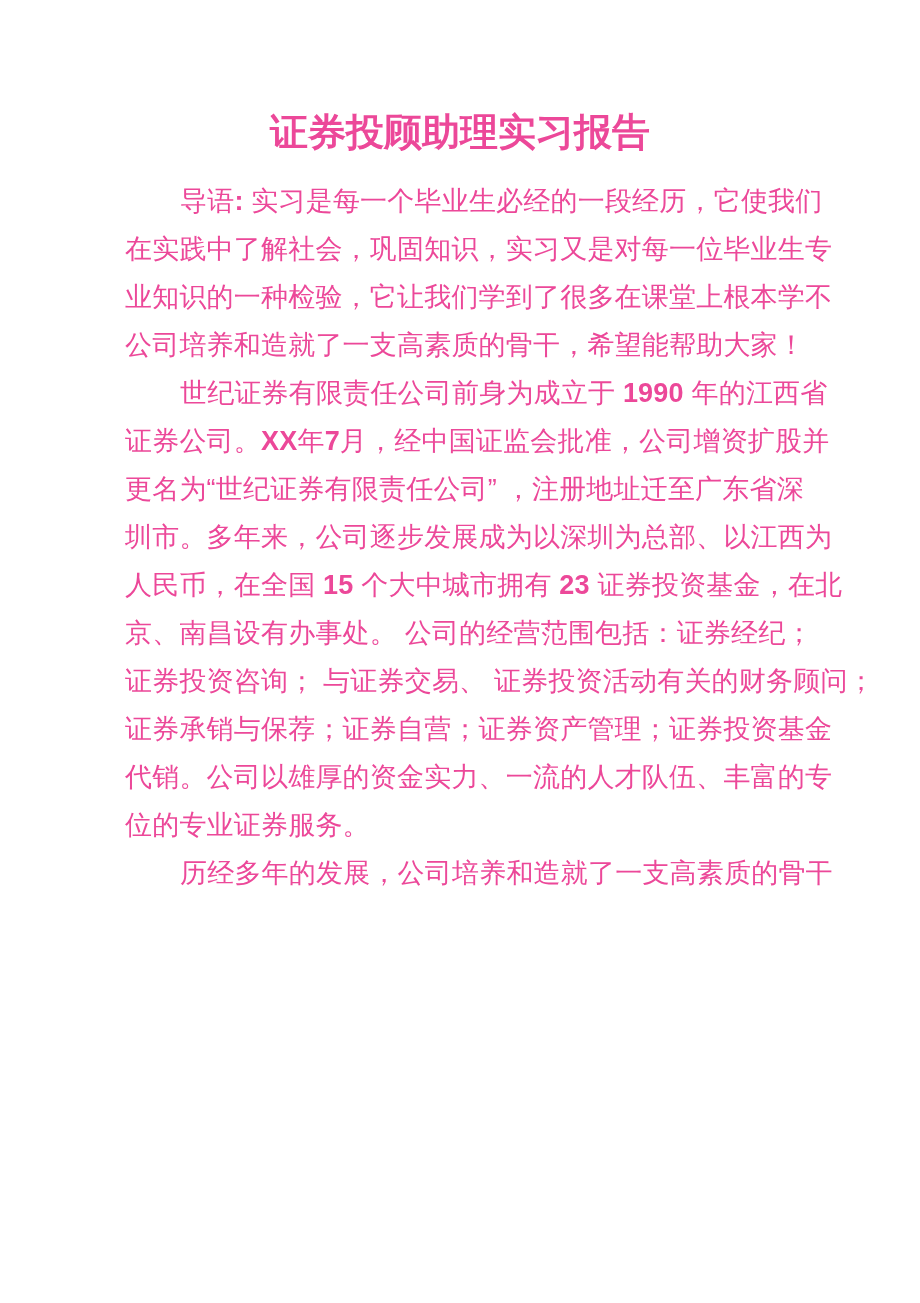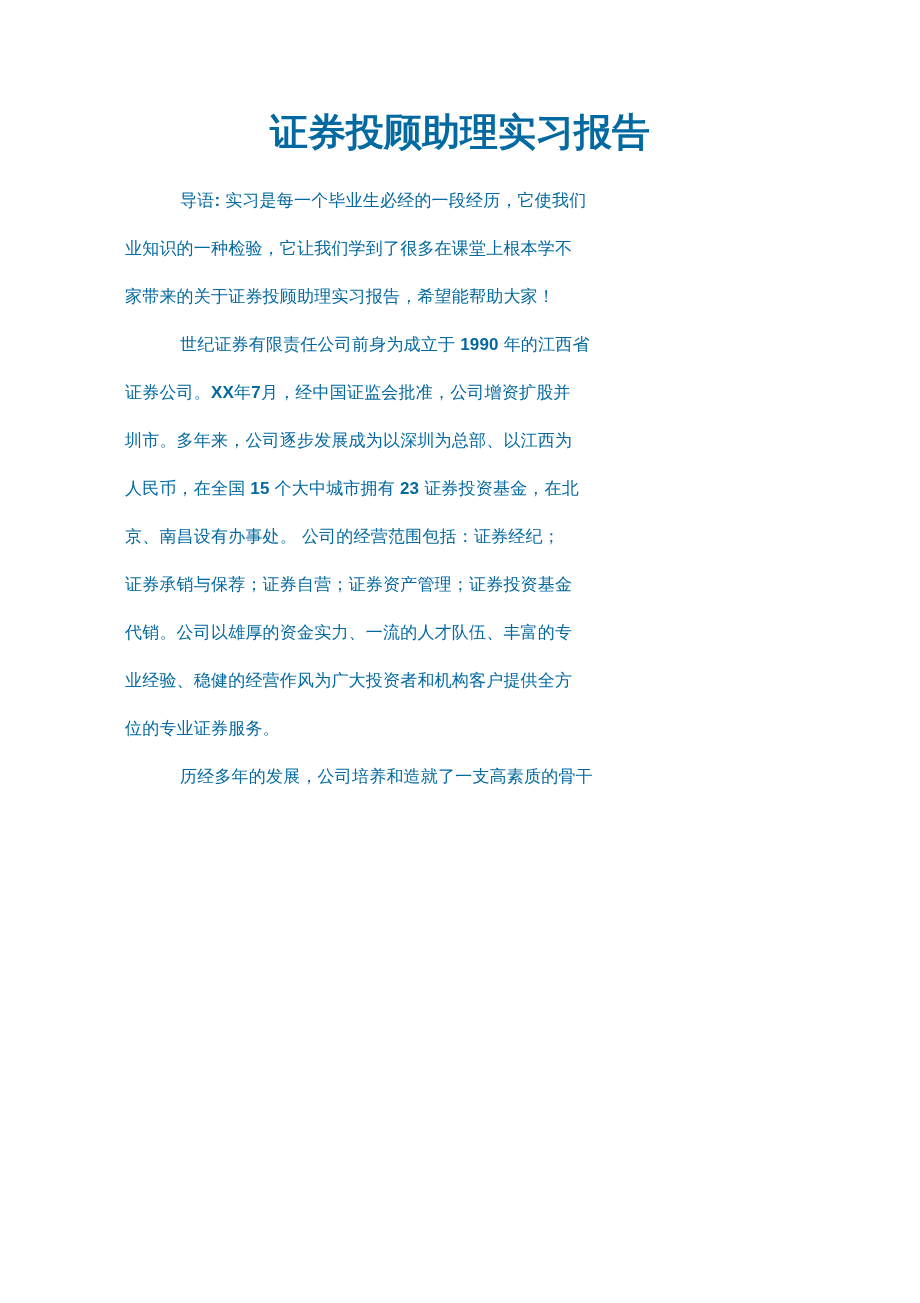--- a/index.html
+++ b/index.html
@@ -5,21 +5,21 @@
   html, body {
     margin: 0;
     padding: 0;
     background: #ffffff;
   }
   .page {
     position: relative;
     width: 920px;
     height: 1303px;
     background: #ffffff;
-    color: #0369a1;
+    color: #ec4899;
     font-family: "Liberation Sans", sans-serif;
     overflow: hidden;
   }
   .doc-title {
     margin: 0;
     padding-top: 110px;
     font-size: 38px;
     line-height: 44px;
     font-weight: 700;
     text-align: center;
@@ -29,50 +29,52 @@
     margin-top: 23px;
     padding-left: 125px;
     padding-right: 90px;
   }
   .para {
     margin: 0;
   }
   .line {
     height: 48px;
     line-height: 48px;
-    font-size: 17px;
+    font-size: 27px;
     white-space: pre;
     letter-spacing: 0.2px;
   }
   .line.indent {
     padding-left: 55px;
   }
   .run-bold {
     font-weight: 700;
   }
 </style>
 </head>
 <body>
 
 <div class="page">
   <h1 class="doc-title">证券投顾助理实习报告</h1>
   <div class="doc-body">
       <div class="para">
         <div class="line indent"><span>导语</span><span class="run-bold">:</span><span> 实习是每一个毕业生必经的一段经历，它使我们</span></div>
+        <div class="line"><span>在实践中了解社会，巩固知识，实习又是对每一位毕业生专</span></div>
         <div class="line"><span>业知识的一种检验，它让我们学到了很多在课堂上根本学不</span></div>
-        <div class="line"><span>家带来的关于证券投顾助理实习报告，希望能帮助大家！</span></div>
+        <div class="line"><span>公司培养和造就了一支高素质的骨干，希望能帮助大家！</span></div>
       </div>
       <div class="para">
         <div class="line indent"><span>世纪证券有限责任公司前身为成立于 </span><span class="run-bold">1990</span><span> 年的江西省</span></div>
         <div class="line"><span>证券公司。</span><span class="run-bold">XX</span><span>年</span><span class="run-bold">7</span><span>月，经中国证监会批准，公司增资扩股并</span></div>
+        <div class="line"><span>更名为“世纪证券有限责任公司” ，注册地址迁至广东省深</span></div>
         <div class="line"><span>圳市。多年来，公司逐步发展成为以深圳为总部、以江西为</span></div>
         <div class="line"><span>人民币，在全国 </span><span class="run-bold">15</span><span> 个大中城市拥有 </span><span class="run-bold">23</span><span> 证券投资基金，在北</span></div>
         <div class="line"><span>京、南昌设有办事处。 公司的经营范围包括：证券经纪；</span></div>
+        <div class="line"><span>证券投资咨询； 与证券交易、 证券投资活动有关的财务顾问；</span></div>
         <div class="line"><span>证券承销与保荐；证券自营；证券资产管理；证券投资基金</span></div>
         <div class="line"><span>代销。公司以雄厚的资金实力、一流的人才队伍、丰富的专</span></div>
-        <div class="line"><span>业经验、稳健的经营作风为广大投资者和机构客户提供全方</span></div>
         <div class="line"><span>位的专业证券服务。</span></div>
       </div>
       <div class="para">
         <div class="line indent"><span>历经多年的发展，公司培养和造就了一支高素质的骨干</span></div>
       </div>
     </div>
 </div>
 
 </body></html>

